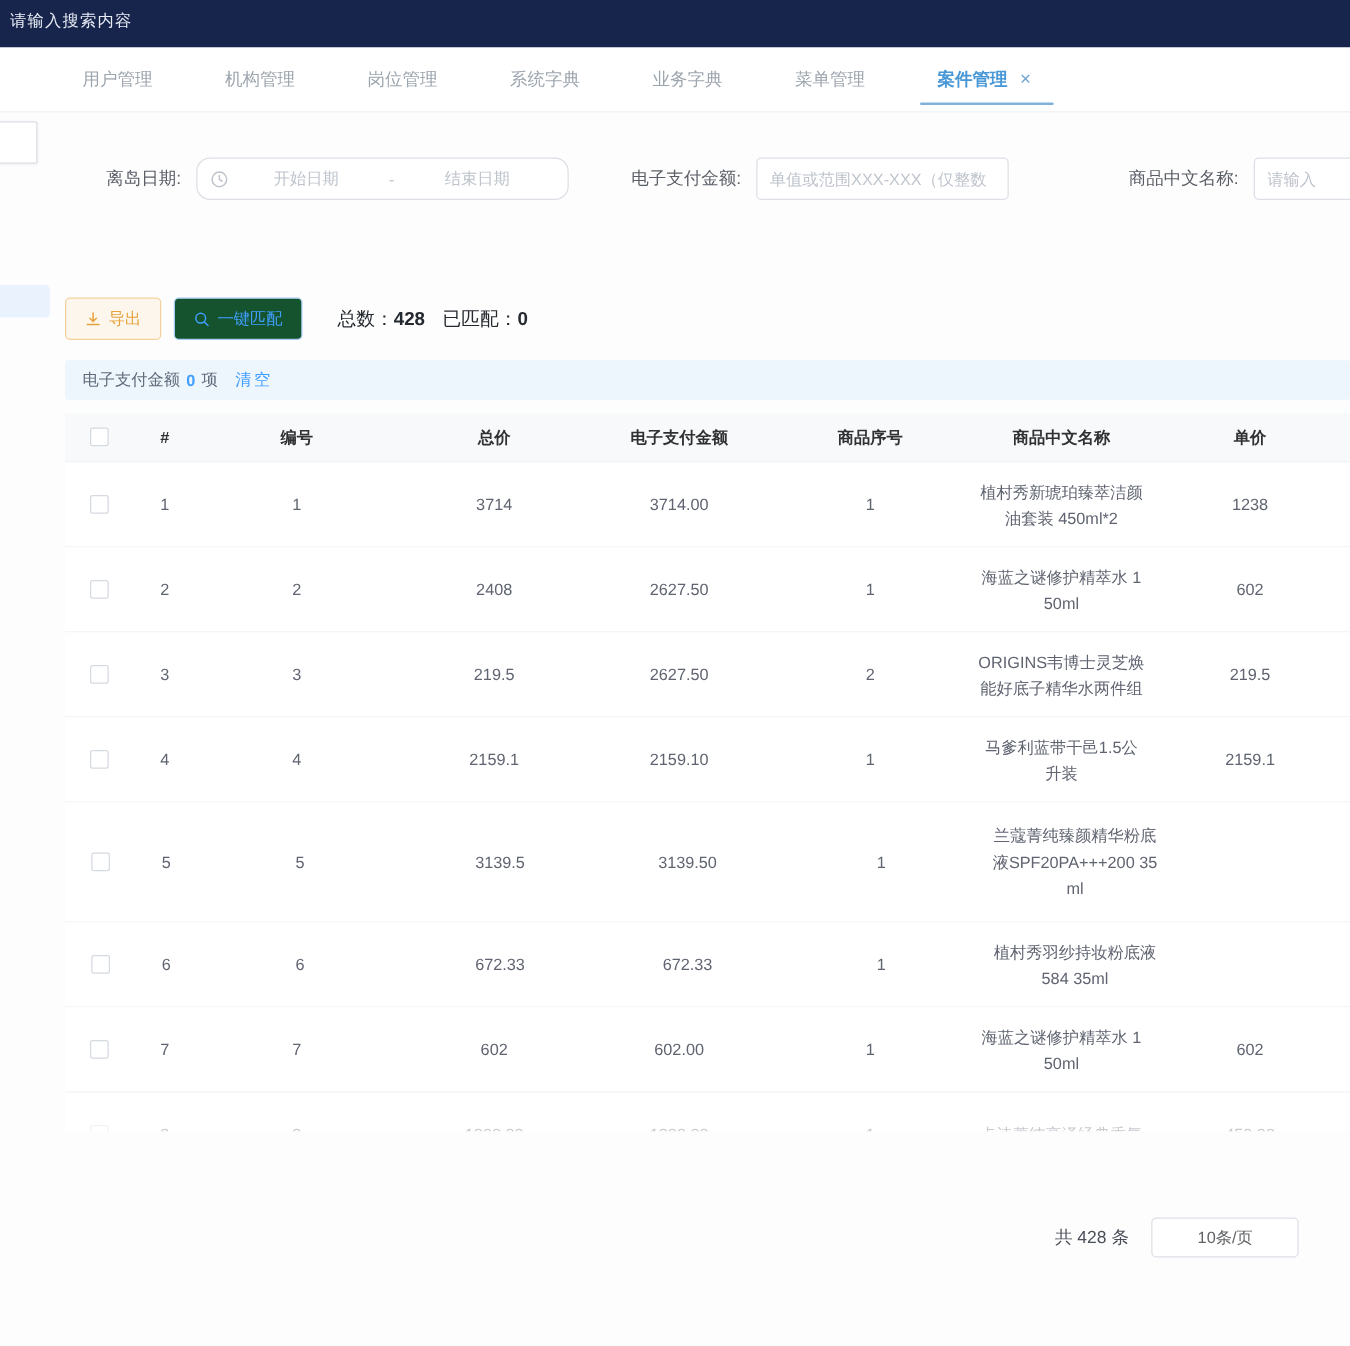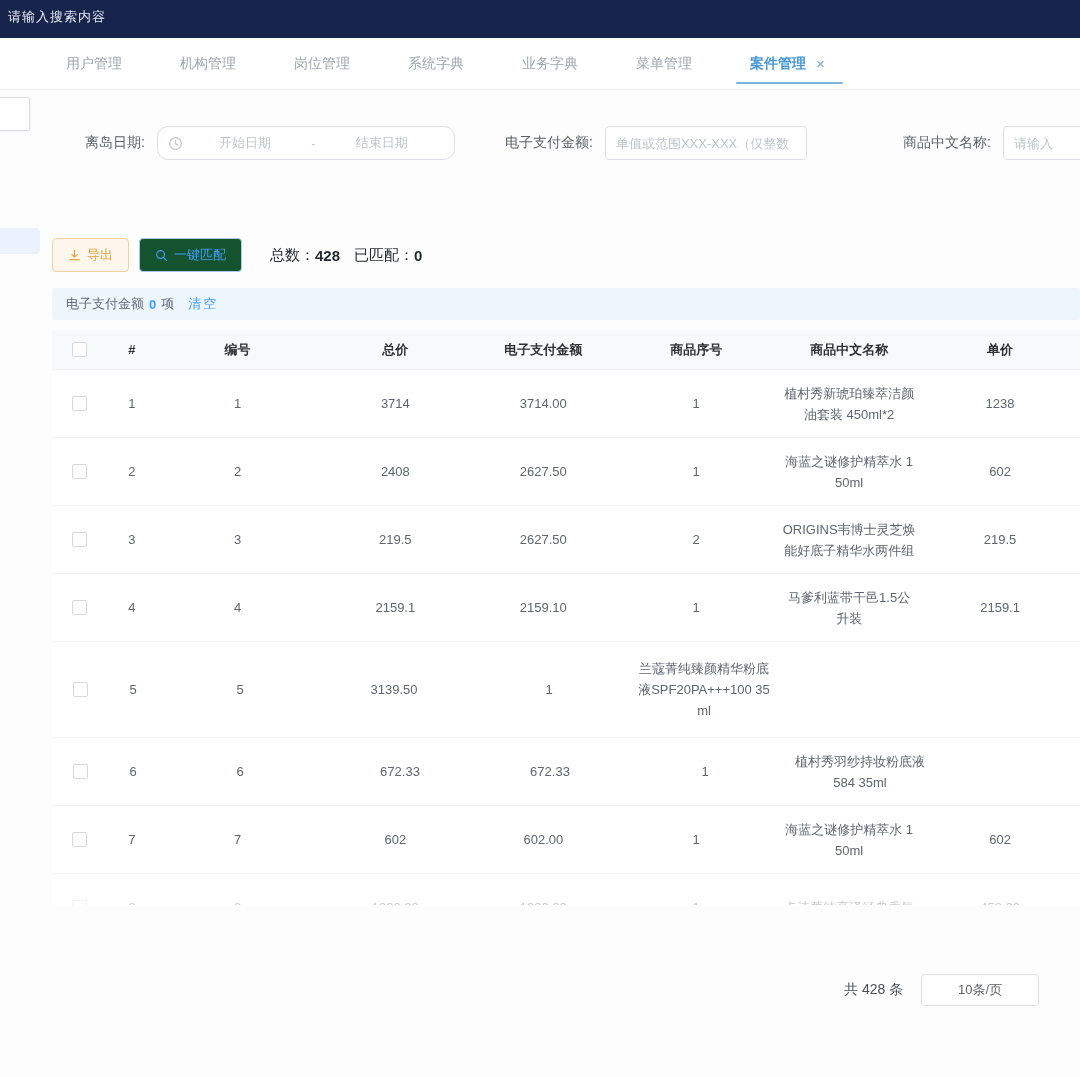--- a/index.html
+++ b/index.html
@@ -228,23 +228,24 @@
         <div class="td c-seq">1</div>
         <div class="td c-name">马爹利蓝带干邑1.5公升装</div>
         <div class="td c-unit">2159.1</div>
       </div>
       <div class="tr tall">
         <div class="c-check">
           <span class="checkbox"></span>
         </div>
         <div class="td c-idx">5</div>
         <div class="td c-code">5</div>
+        <div class="td c-total">3139.5</div>
         <div class="td c-epay">3139.50</div>
         <div class="td c-seq">1</div>
-        <div class="td c-name">兰蔻菁纯臻颜精华粉底液SPF20PA+++100 35ml</div>
+        <div class="td c-name">兰蔻菁纯臻颜精华粉底液SPF20PA+++200 35ml</div>
       </div>
       <div class="tr">
         <div class="c-check">
           <span class="checkbox"></span>
         </div>
         <div class="td c-idx">6</div>
         <div class="td c-code">6</div>
         <div class="td c-total">672.33</div>
         <div class="td c-epay">672.33</div>
         <div class="td c-seq">1</div>

